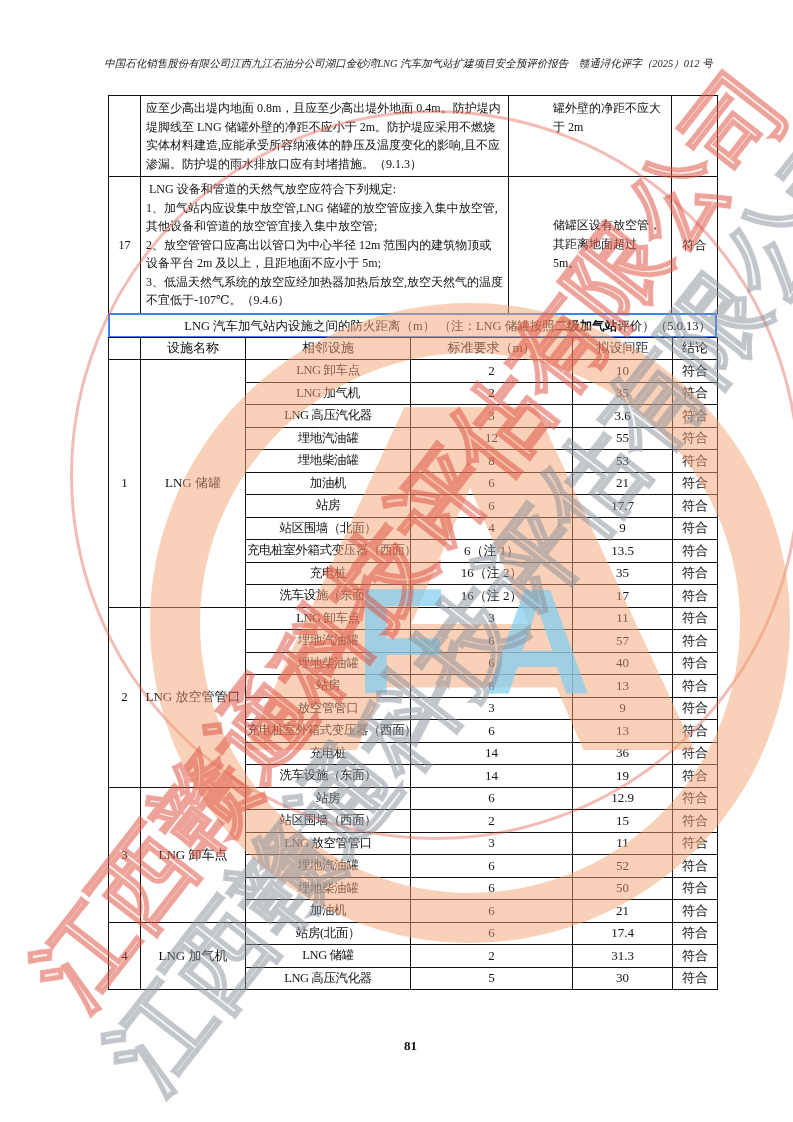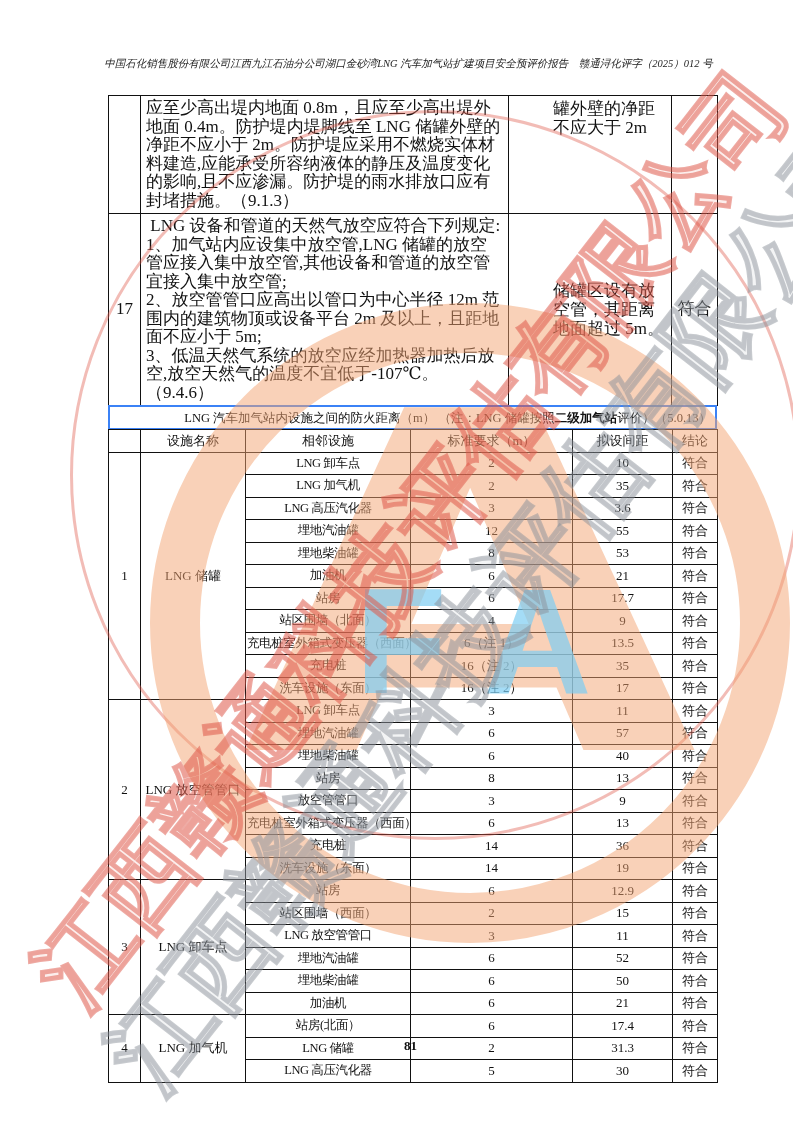--- a/index.html
+++ b/index.html
@@ -5,21 +5,21 @@
   html,body{margin:0;padding:0;background:#ffffff;}
   .page{position:relative;width:793px;height:1122px;background:#fff;overflow:hidden;
         font-family:"Liberation Serif","DejaVu Serif",serif;color:#111;}
   .doc-header{position:absolute;top:57px;left:52px;width:713px;text-align:center;
         font-size:10.5px;letter-spacing:0;color:#222;white-space:nowrap;font-style:italic;}
   .content{position:absolute;left:108px;top:95px;width:609px;}
   table{border-collapse:collapse;table-layout:fixed;width:609px;}
   td{border:1px solid #111;vertical-align:middle;overflow:visible;}
 
   
-  .ct td{font-size:17px;line-height:18.5px;padding:3px 5px;}
+  .ct td{font-size:12px;line-height:18.5px;padding:3px 5px;}
   .ct .cno{text-align:center;}
   .ct .ctext{white-space:pre-wrap;}
   .ct .cstatus{line-height:19px;padding-left:44px;}
   .ct tr:first-child .cstatus{vertical-align:top;}
   .ct .cconc{text-align:center;padding:0;}
 
   
   .section-title{border:2px solid #3b82f6;margin-top:-1px;padding:3px 4px 2px 4px;
         font-size:12.5px;line-height:16px;text-align:right;}
   .section-title .b{font-weight:bold;}

